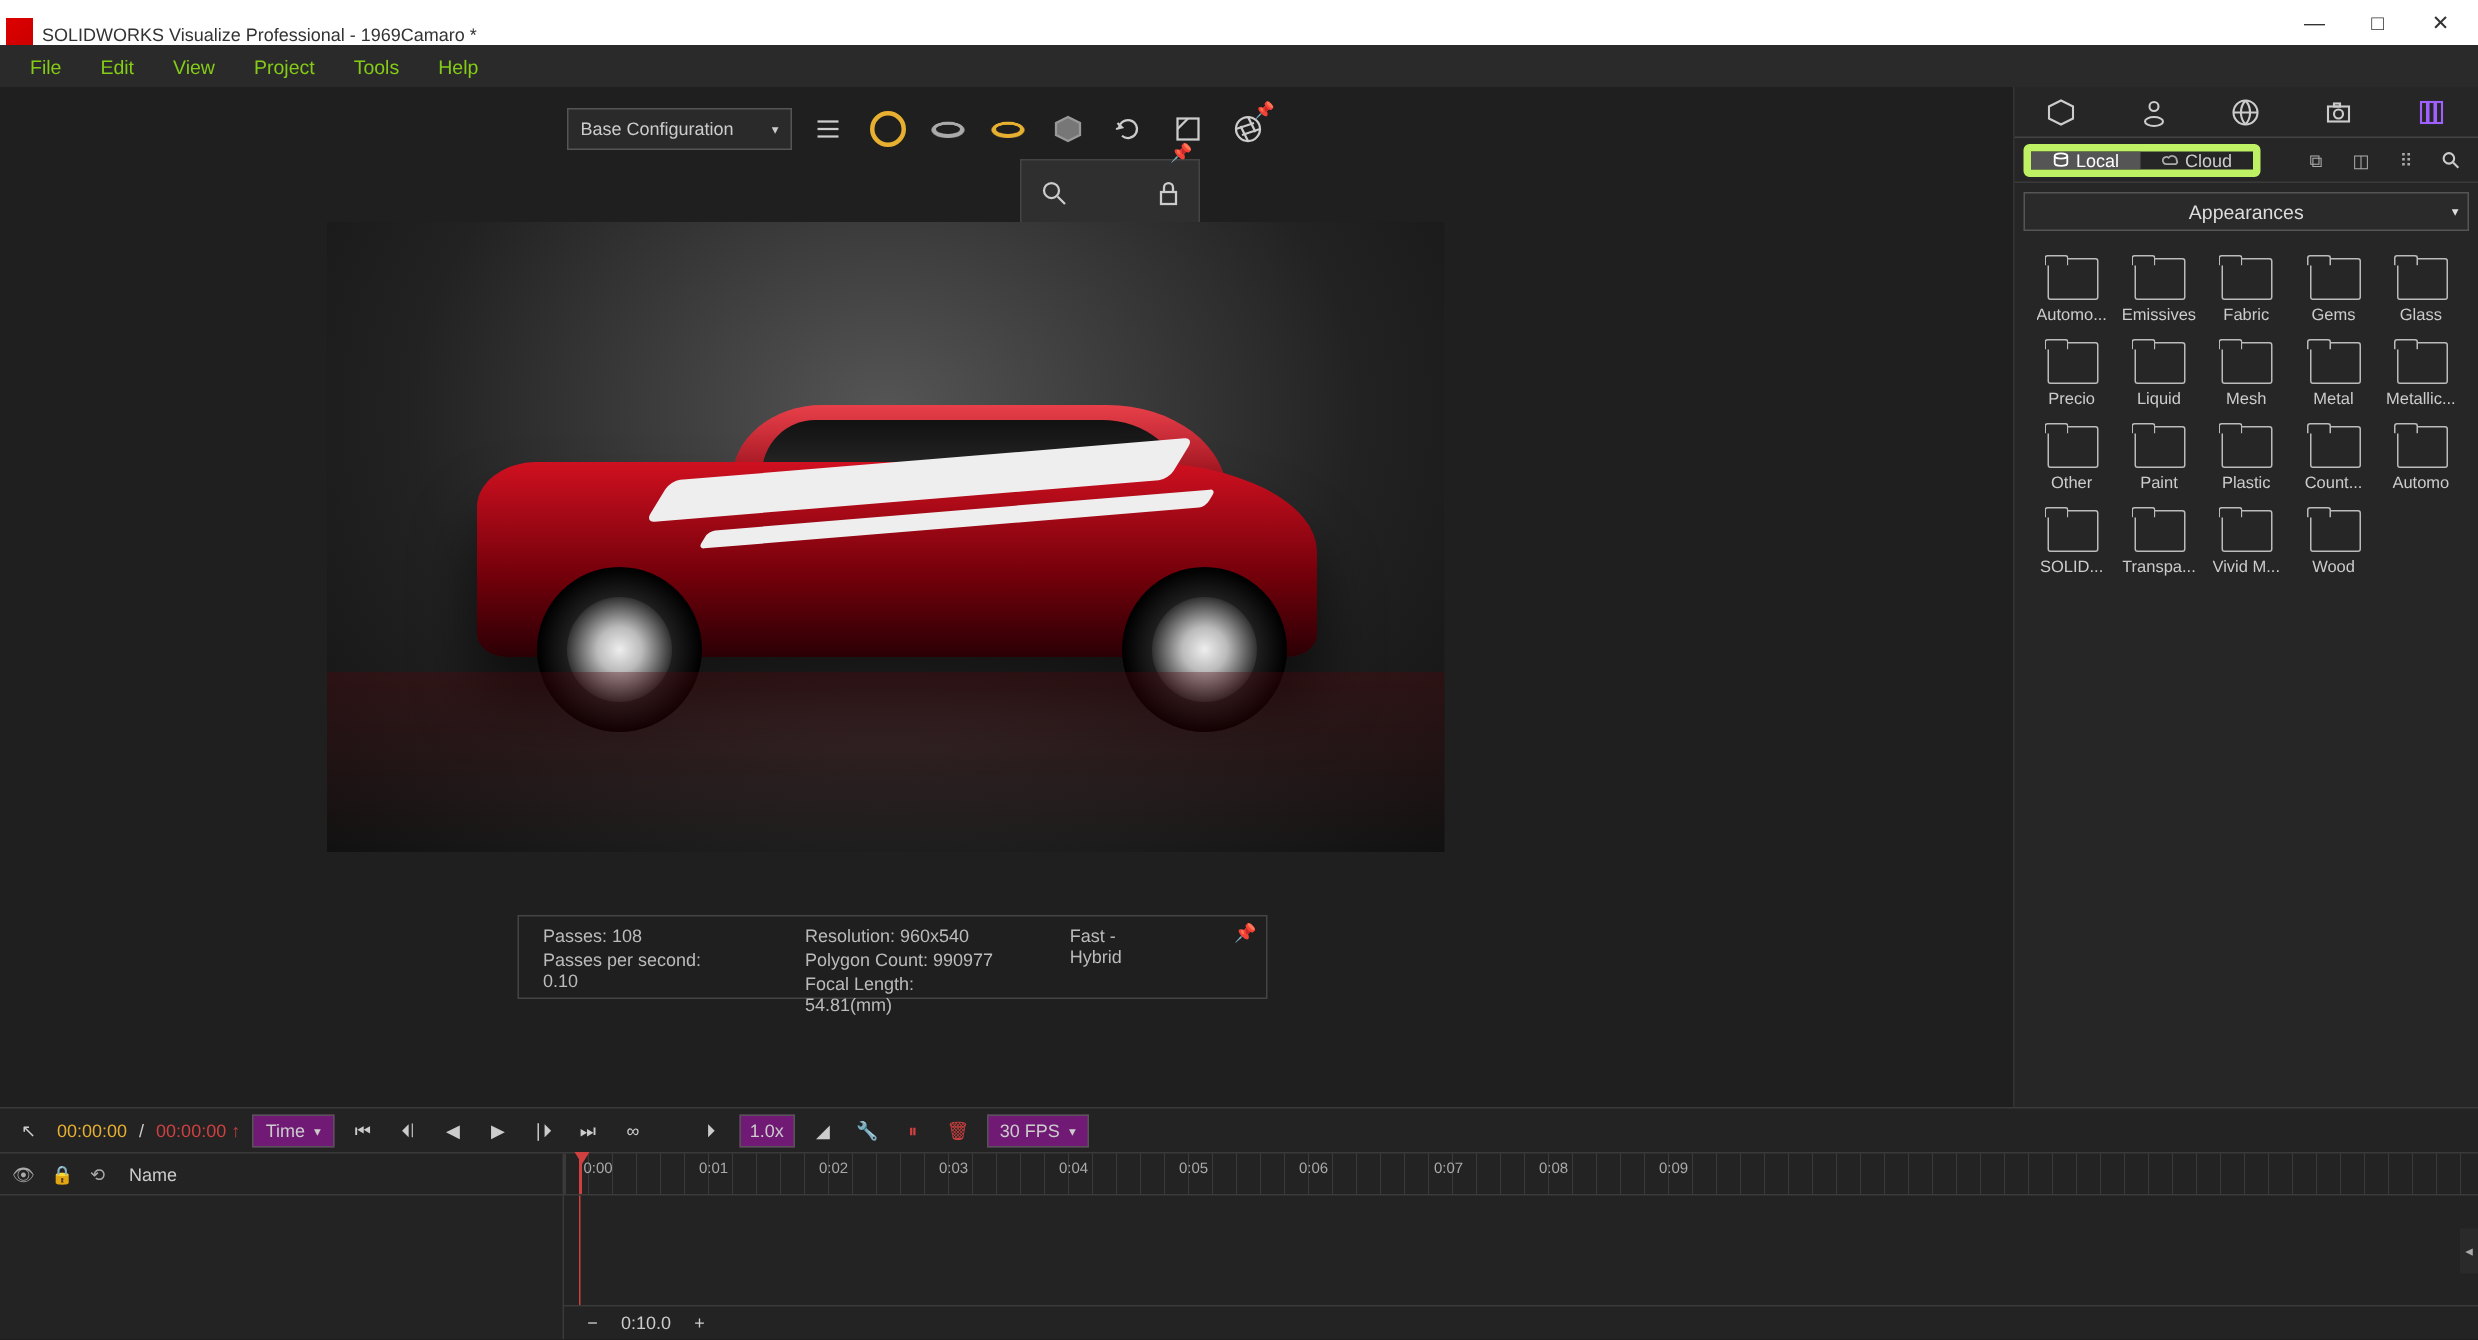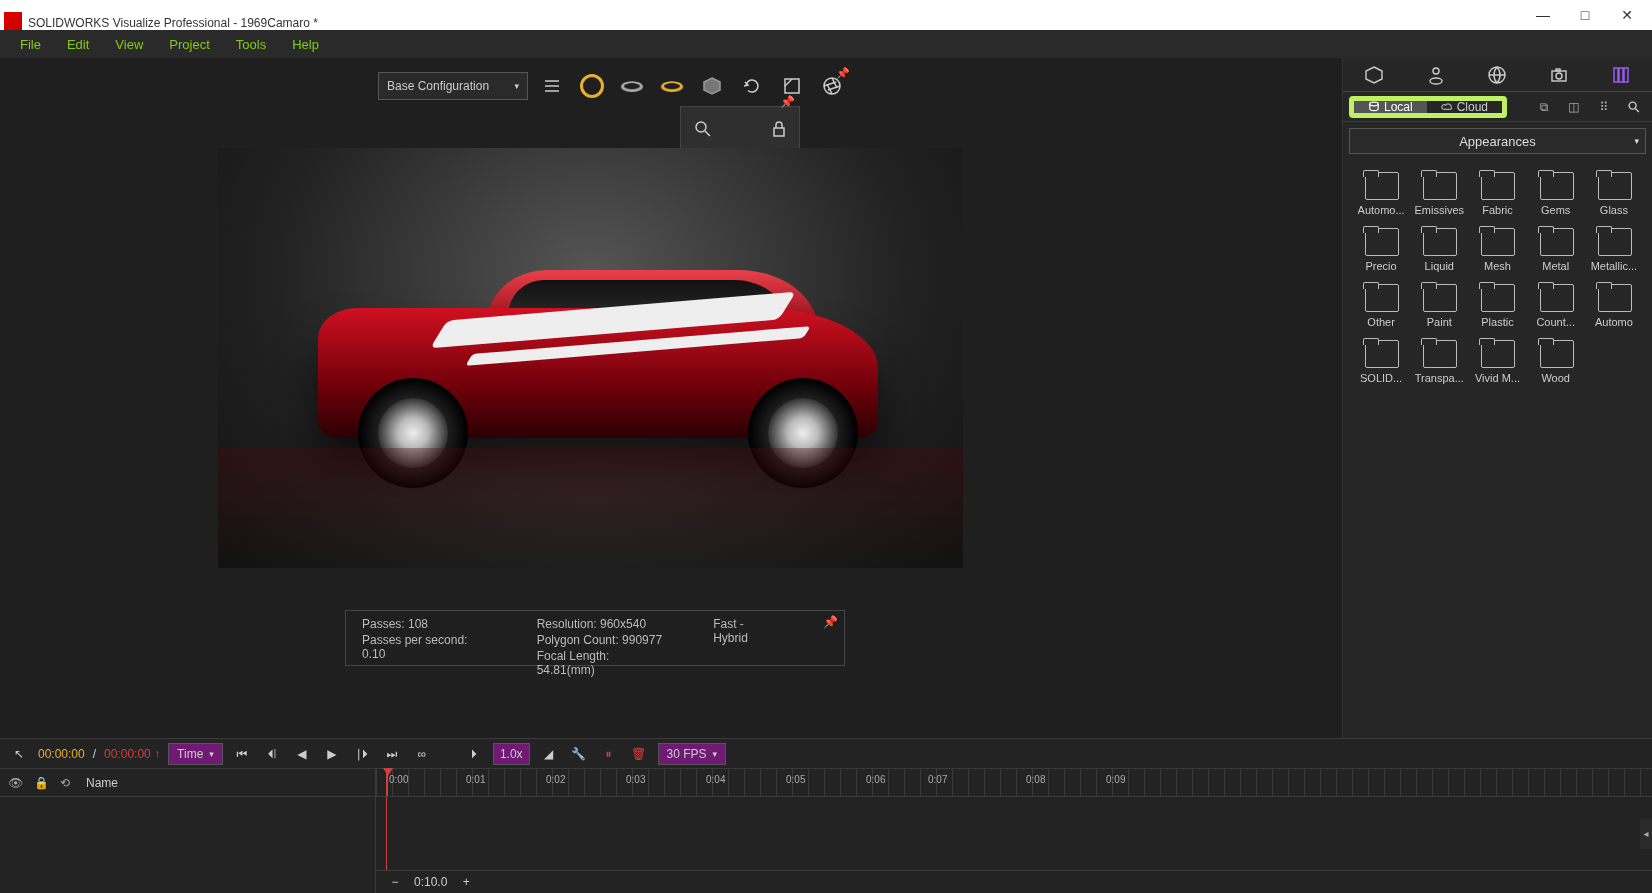--- a/index.html
+++ b/index.html
@@ -414,21 +414,21 @@
     <div class="tl-tracks">
       <div class="ruler" id="ruler">
         <div class="playhead"></div>
       <span class="tick-label" style="left: 13px;">0:00</span>
           <span class="tick-label" style="left: 90px;">0:01</span>
           <span class="tick-label" style="left: 170px;">0:02</span>
           <span class="tick-label" style="left: 250px;">0:03</span>
           <span class="tick-label" style="left: 330px;">0:04</span>
           <span class="tick-label" style="left: 410px;">0:05</span>
           <span class="tick-label" style="left: 490px;">0:06</span>
-          <span class="tick-label" style="left: 552px;">0:07</span>
+          <span class="tick-label" style="left: 580px;">0:07</span>
           <span class="tick-label" style="left: 650px;">0:08</span>
           <span class="tick-label" style="left: 730px;">0:09</span>
         </div>
       <div class="track-body">
         <div class="playline"></div>
       </div>
       <div class="zoom-bar">
         <span class="tl-btn">−</span>
         <span>0:10.0</span>
         <span class="tl-btn">+</span>

